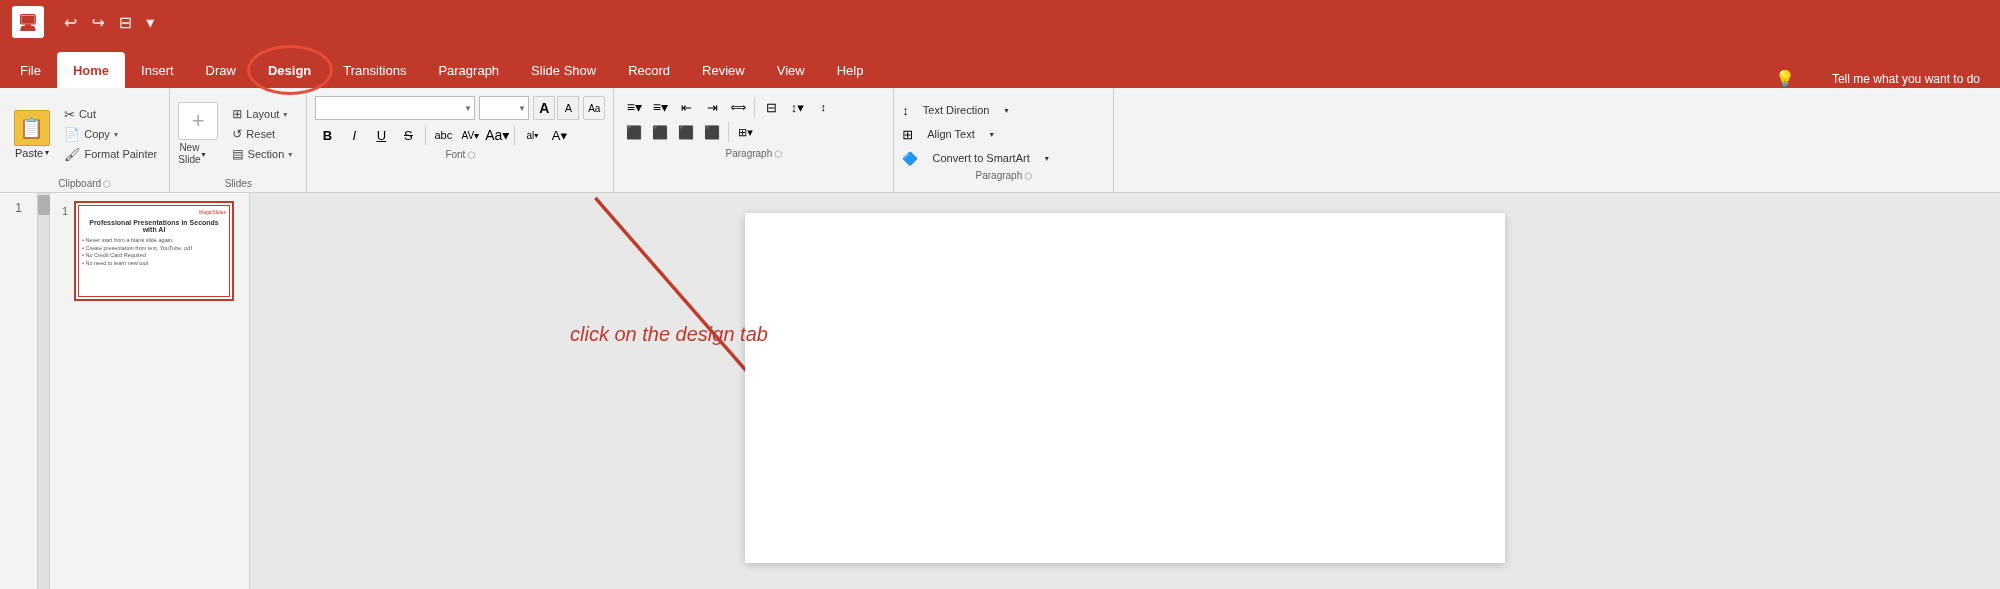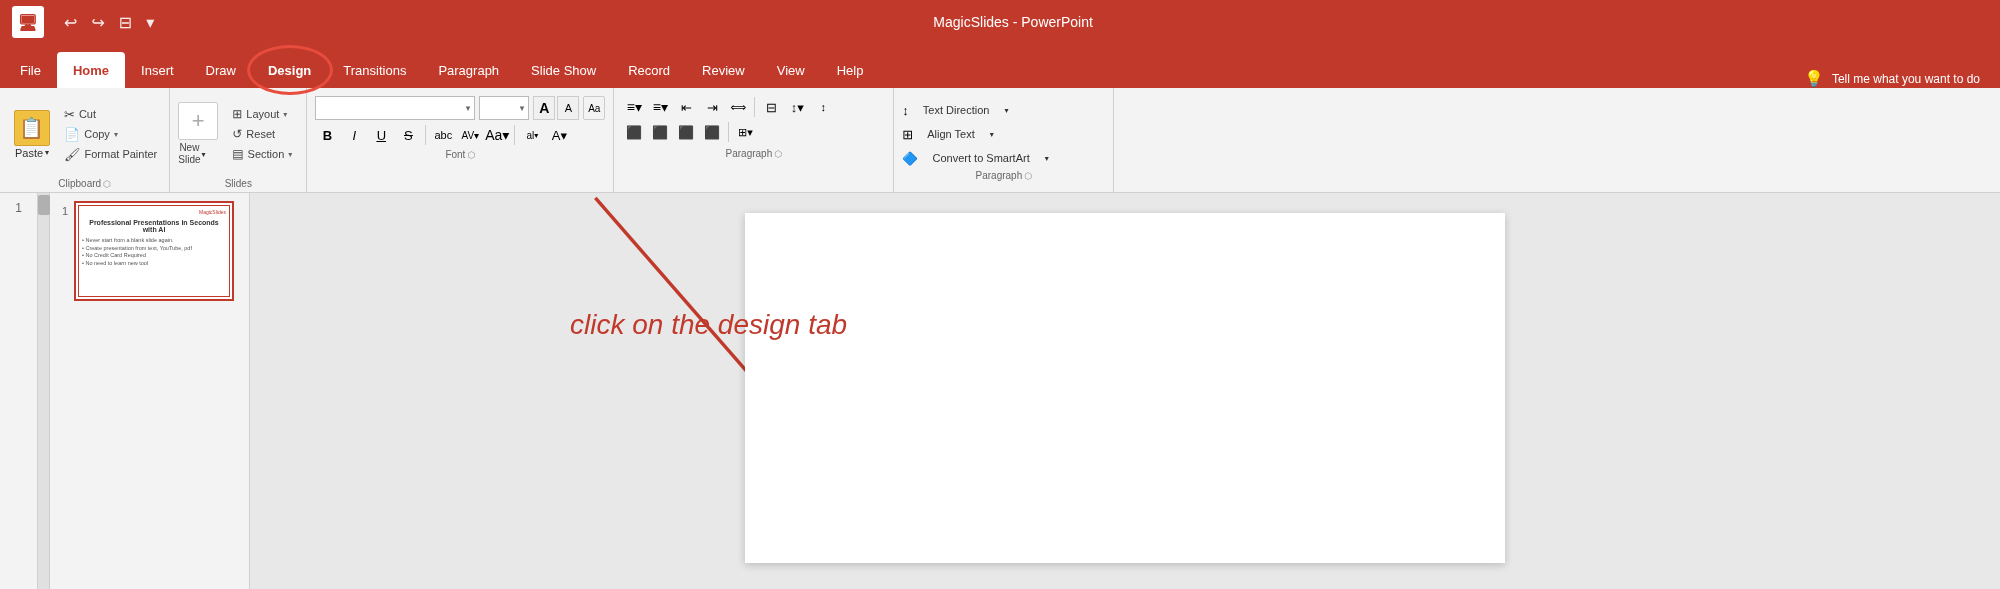--- a/index.html
+++ b/index.html
@@ -278,23 +278,23 @@
     }
     .slide-canvas {
       background: white;
       width: 760px;
       height: 350px;
       box-shadow: 0 2px 8px rgba(0,0,0,0.2);
       position: relative;
     }
     .annotation-text {
       position: absolute;
-      top: 116px;
+      top: 130px;
       left: 320px;
-      font-size: 28px;
+      font-size: 20px;
       color: #c0392b;
       font-style: italic;
       white-space: nowrap;
     }
 
     
     .arrow-overlay {
       position: absolute;
       top: 0; left: 0;
       width: 100%; height: 100%;
@@ -324,40 +324,39 @@
     <div class="title-icon">
       <span style="font-weight:900;font-size:16px;">🖥</span>
     </div>
     <div class="quick-access">
       <button class="qa-btn">↩</button>
       <button class="qa-btn">↪</button>
       <button class="qa-btn">⊟</button>
       <button class="qa-btn">▾</button>
     </div>
   </div>
-  <div class="title-center">MagicSlides  -  PowerPoint</div>
   <div style="width:120px;"></div>
 </div>
 
 <div class="ribbon-tabs">
   <div class="ribbon-tab">File</div>
   <div class="ribbon-tab active">Home</div>
   <div class="ribbon-tab">Insert</div>
   <div class="ribbon-tab">Draw</div>
   <div class="ribbon-tab design-circle" style="color:white;font-weight:600;">Design</div>
   <div class="ribbon-tab">Transitions</div>
   <div class="ribbon-tab">Paragraph</div>
   <div class="ribbon-tab">Slide Show</div>
   <div class="ribbon-tab">Record</div>
   <div class="ribbon-tab">Review</div>
   <div class="ribbon-tab">View</div>
   <div class="ribbon-tab">Help</div>
   <div style="flex:1;display:flex;align-items:center;justify-content:flex-end;padding-right:16px;">
     <span style="color:white;font-size:16px;margin-right:8px;">💡</span>
-    <span style="color:white;font-size:12px;">Tell me what you want to do</span>
+    <span style="color:white;font-size:12px;margin-left:29px;">Tell me what you want to do</span>
   </div>
 </div>
 
 <div class="ribbon-content">
 
   <div class="ribbon-group clipboard-group">
     <div class="ribbon-group-content">
       <div class="paste-btn">
         <div class="paste-icon">📋</div>
         <div style="display:flex;align-items:center;gap:2px;">

